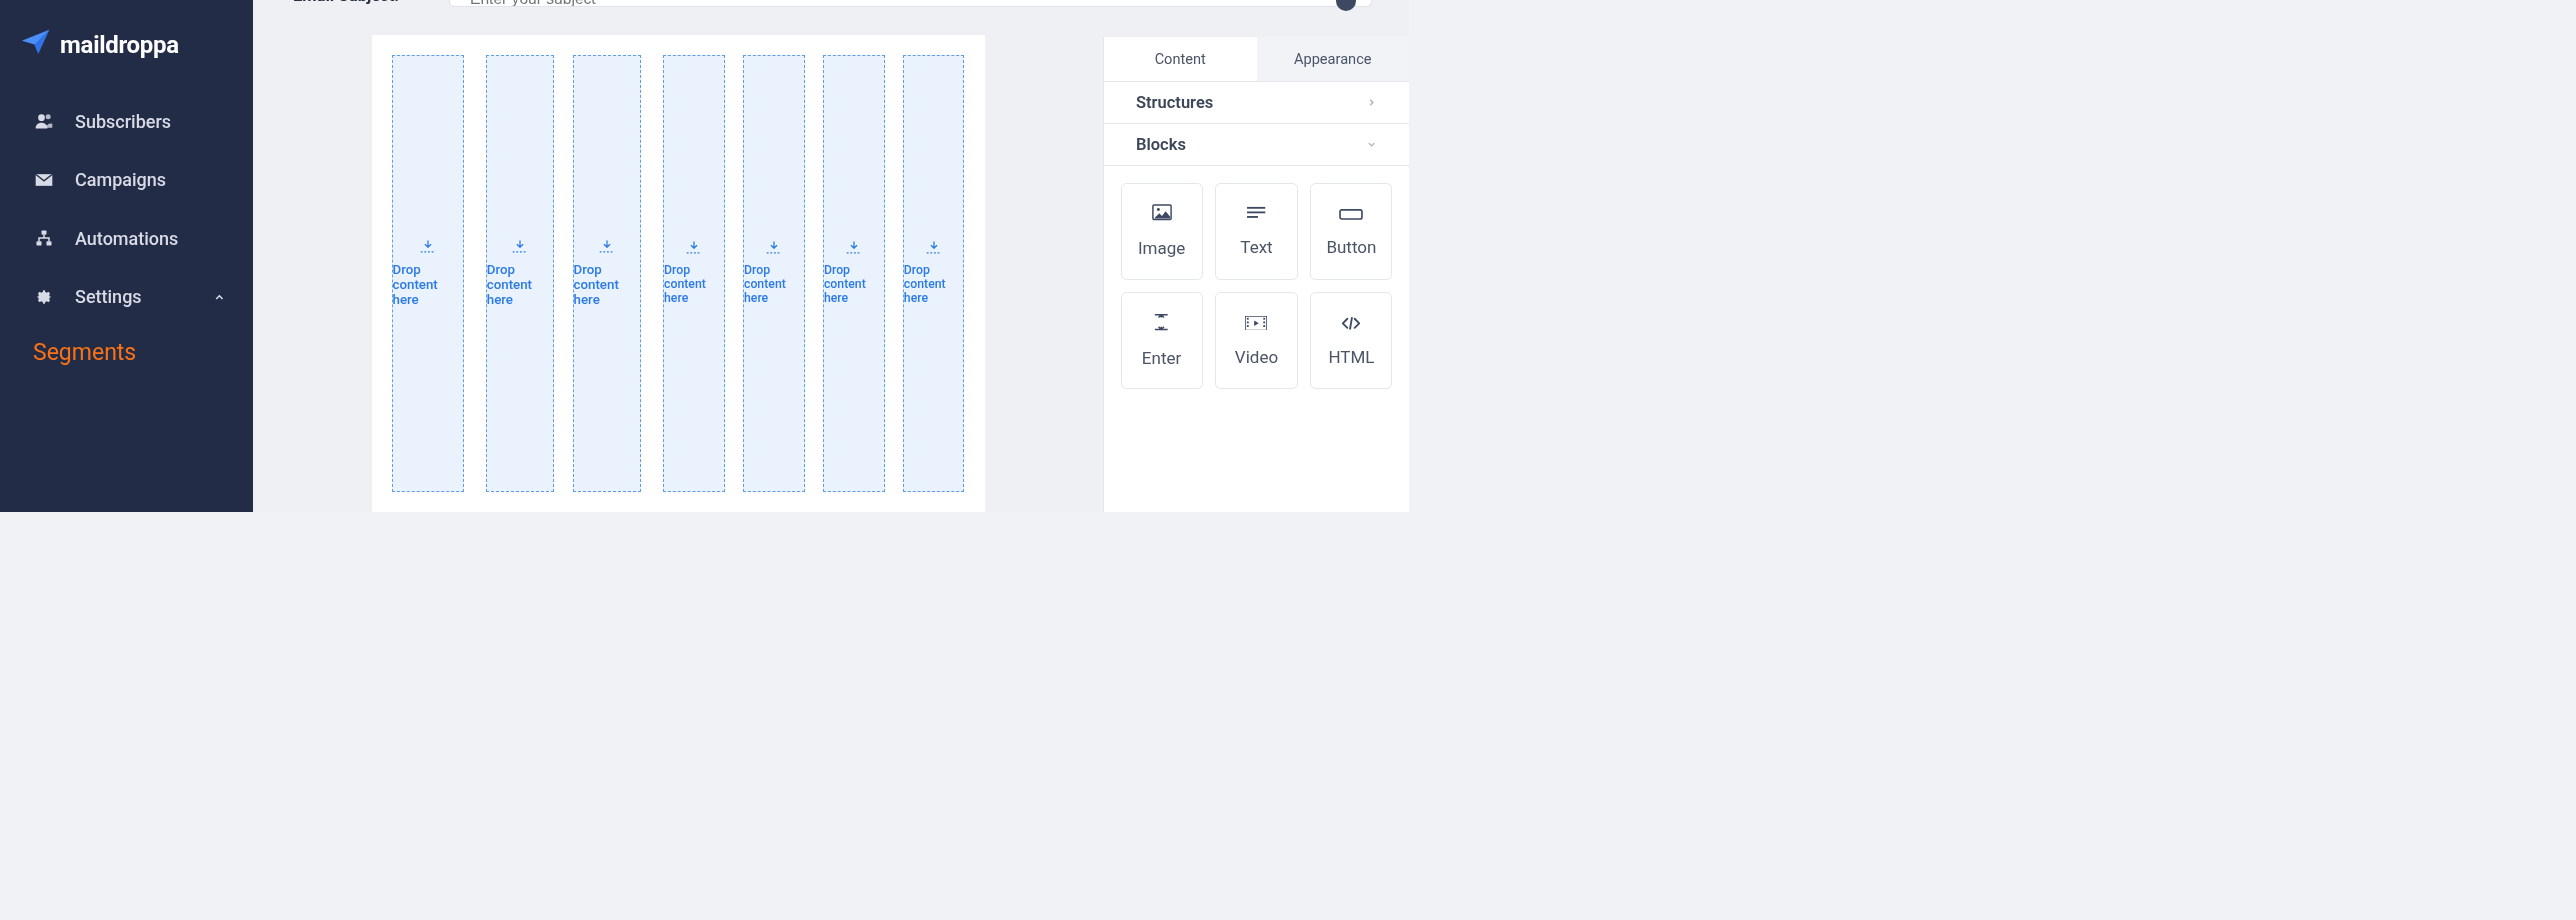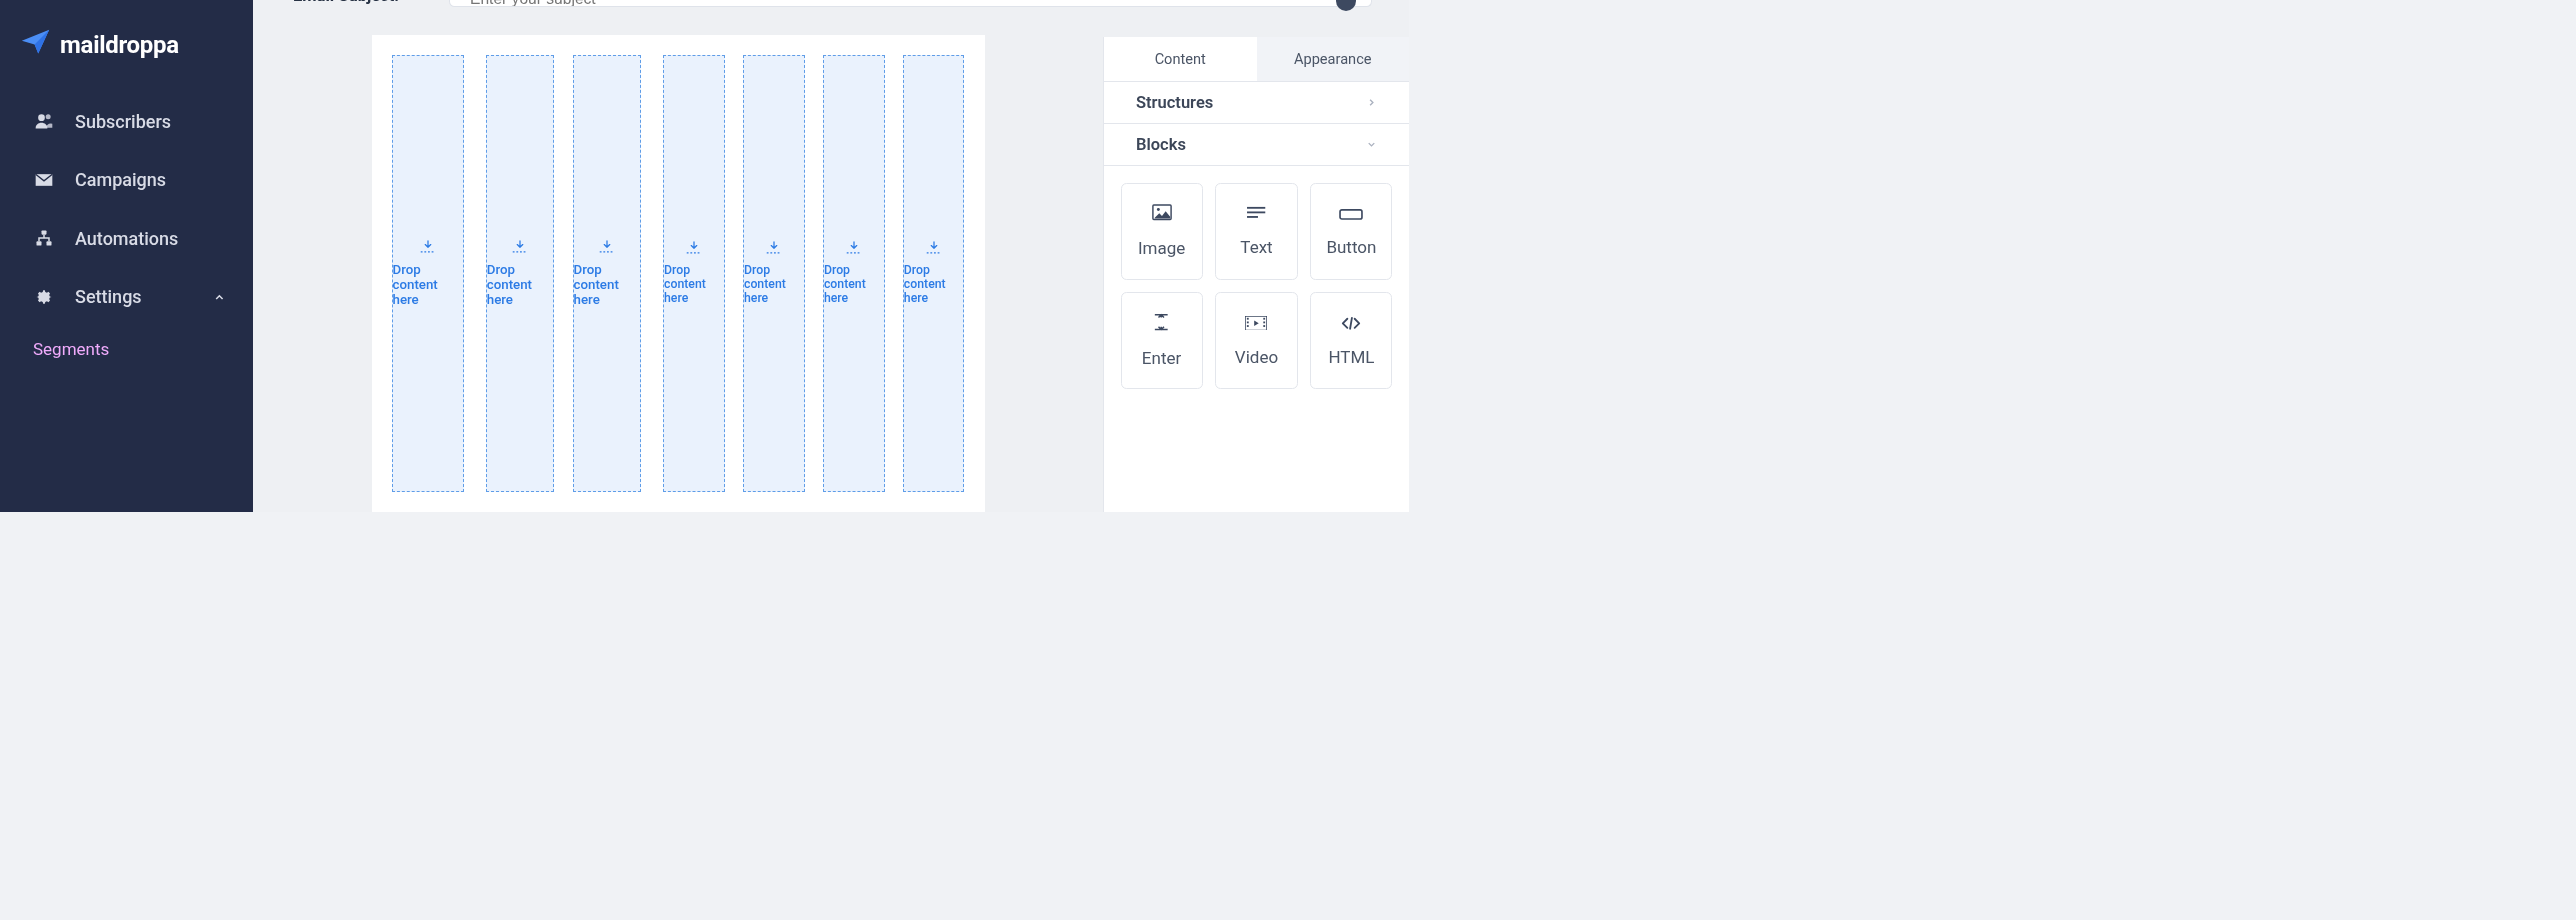--- a/index.html
+++ b/index.html
@@ -48,22 +48,22 @@
   display: flex;
   align-items: center;
   justify-content: center;
   flex-shrink: 0;
 }
 .nav-item .chev {
   margin-left: auto;
 }
 .nav-sub {
   padding: 12.8px 27.4px 12.8px 33px;
-  color: #f0abfc;
-  font-size: 17px;
+  color: #f97316;
+  font-size: 23px;
   cursor: pointer;
 }
 
 
 .main { flex: 1; display: flex; flex-direction: column; background: #eef0f3; }
 .topbar {
   padding: 0 37px 0 0;
 }
 .subject-row {
   display: flex;

